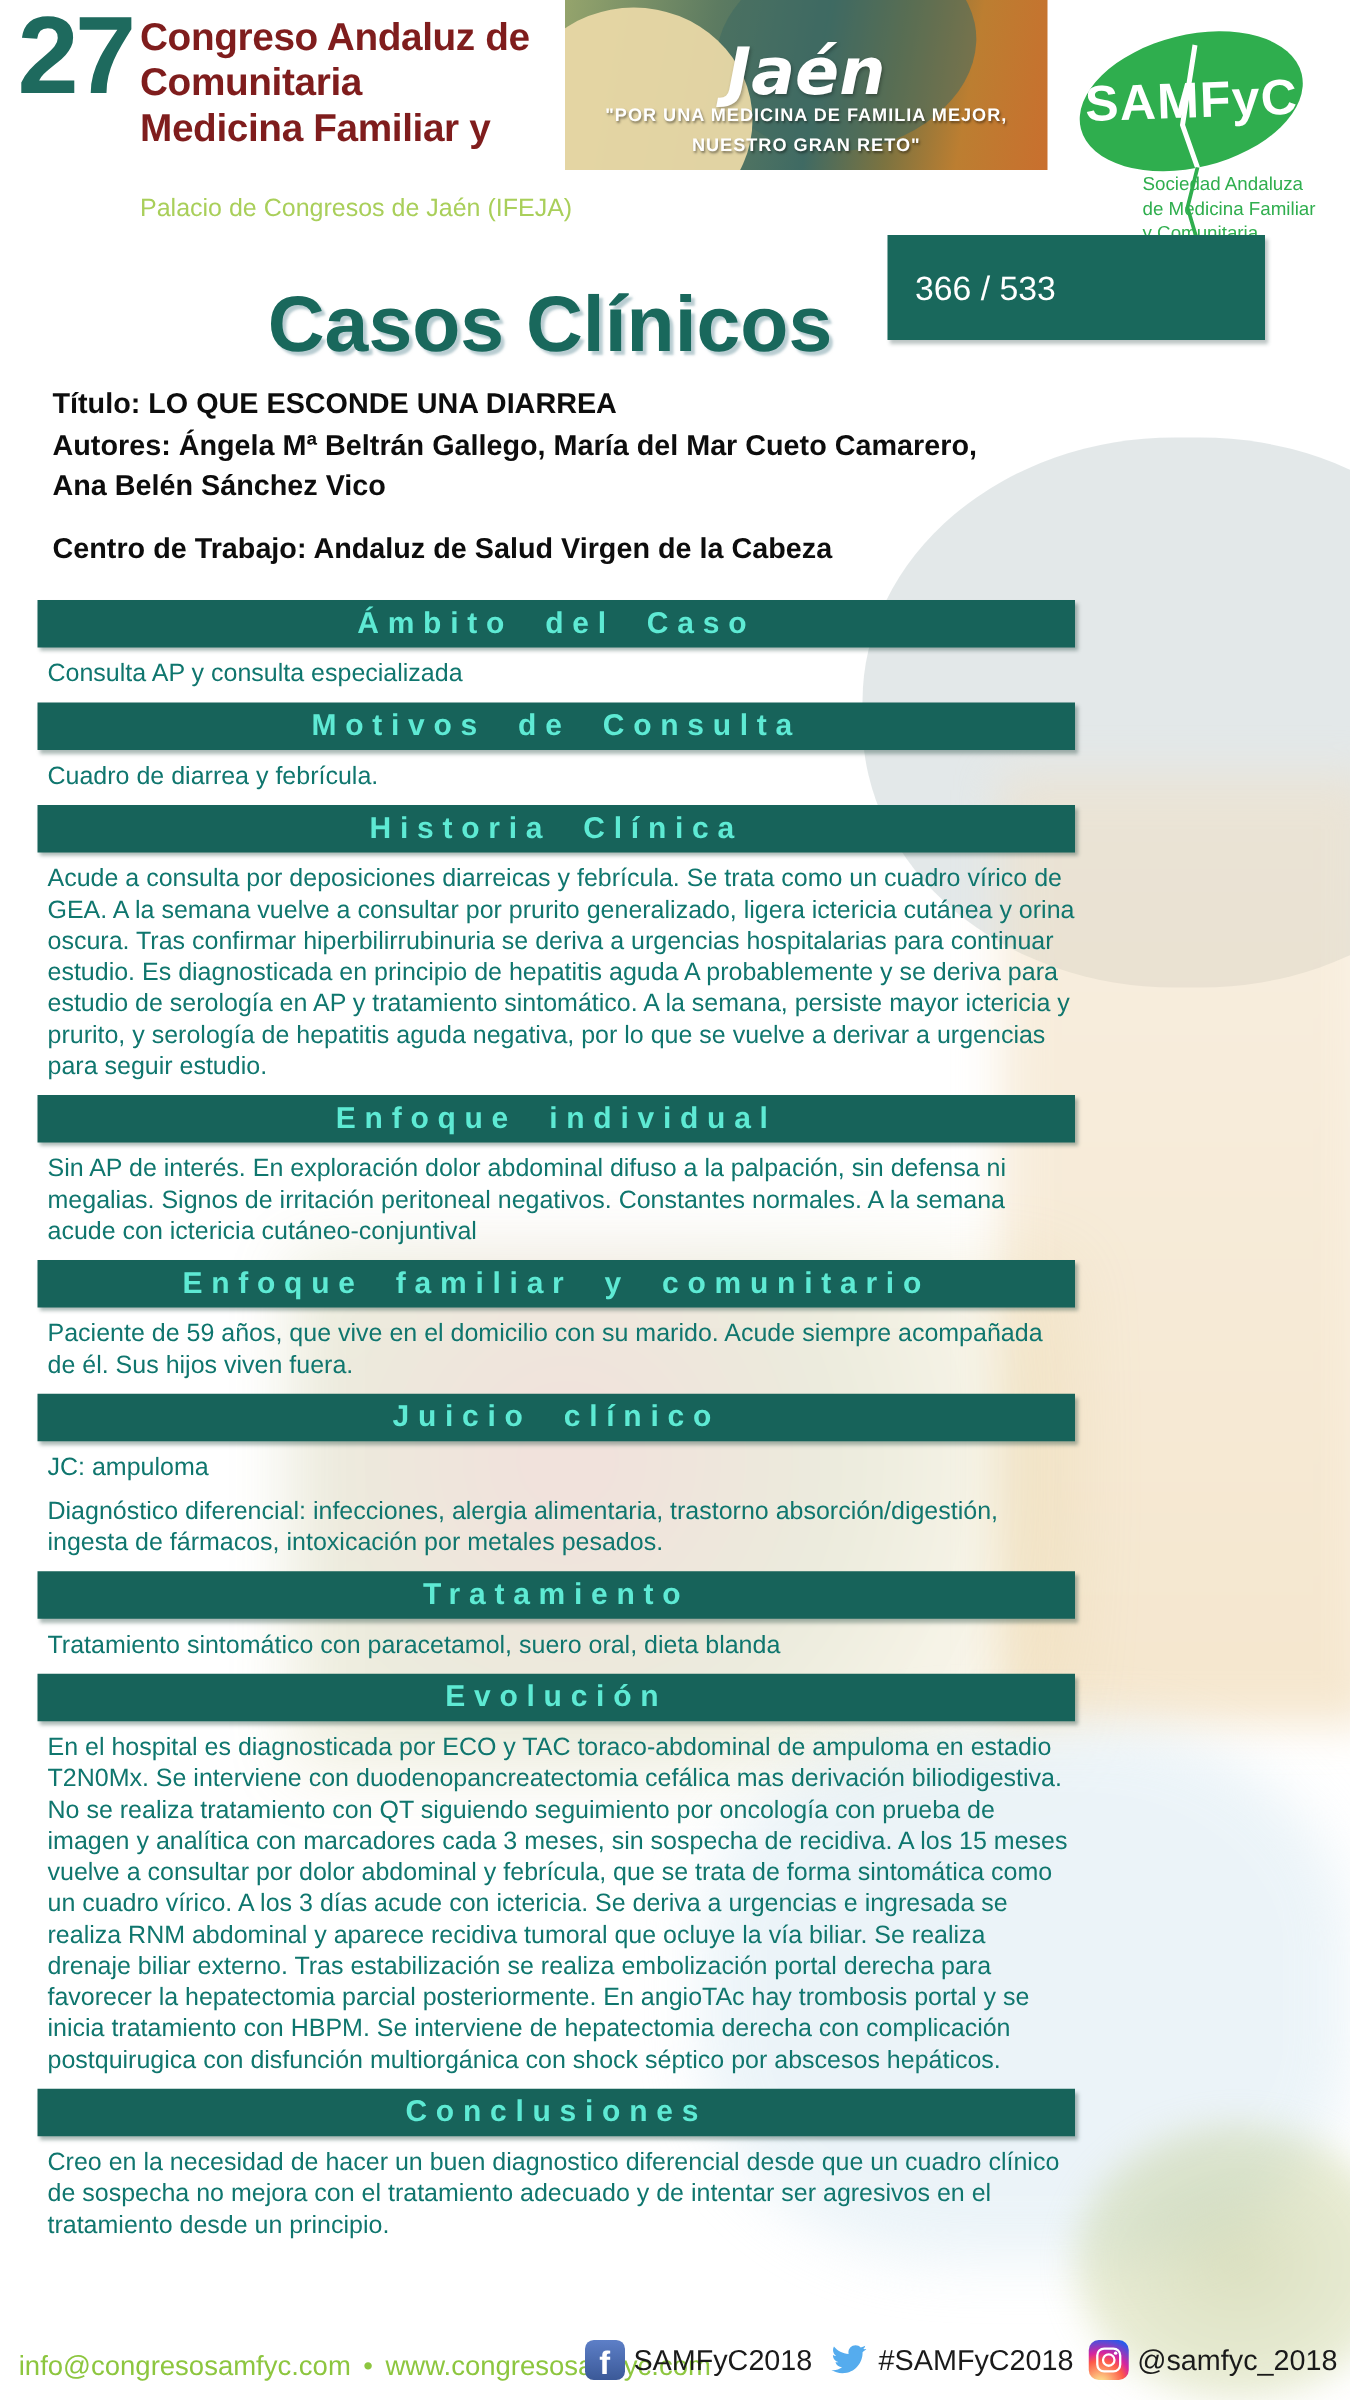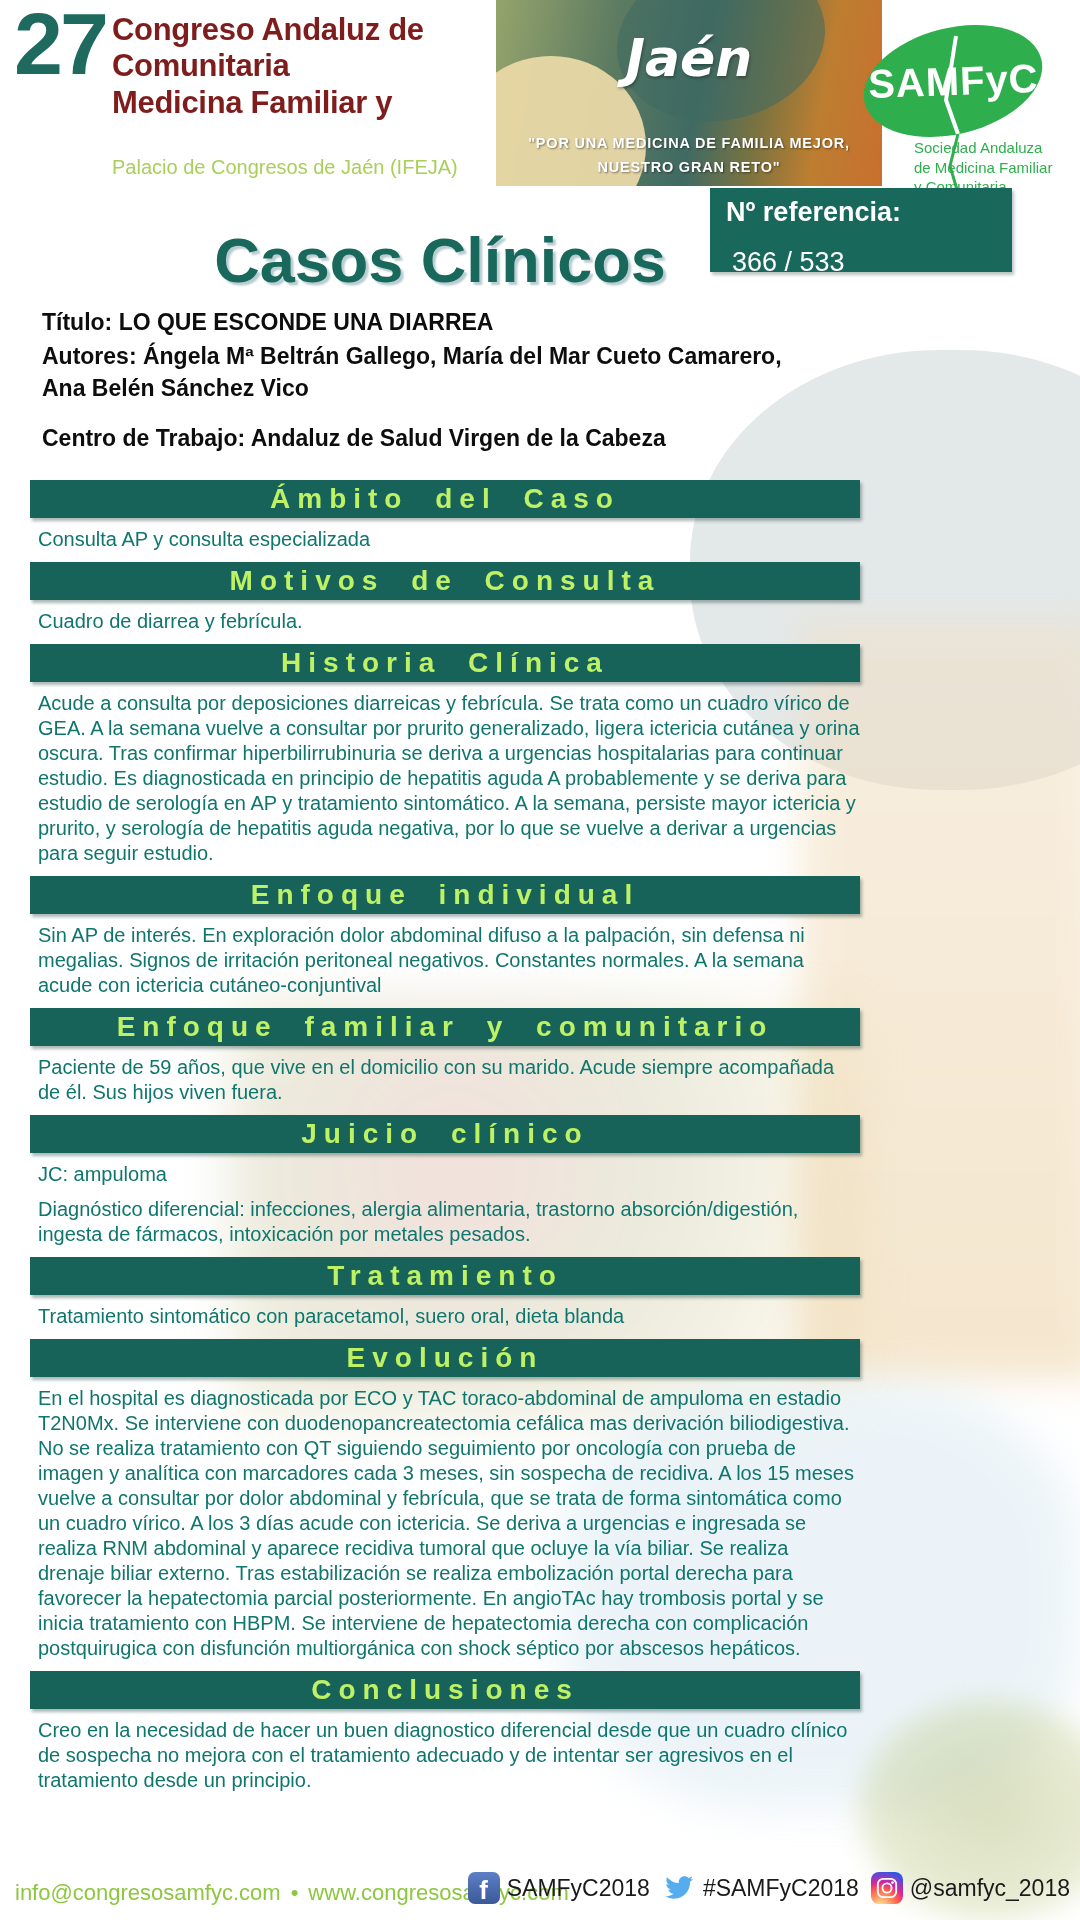--- a/index.html
+++ b/index.html
@@ -14,22 +14,22 @@
   .blob-olive{left:860px;top:1700px;width:260px;height:220px;background:radial-gradient(#9aa84f,#d5dca4);opacity:.35;filter:blur(14px);border-radius:50%;}
 
   
   .h-num{position:absolute;left:14px;top:0px;z-index:2;font-size:88px;font-weight:bold;color:#1e6a5e;line-height:1;letter-spacing:-3px;}
   .h-num sup{font-size:36px;letter-spacing:0;position:relative;top:-38px;left:2px;}
   .h-title{position:absolute;left:112px;top:12px;z-index:2;font-size:31px;font-weight:bold;color:#7f1d1d;line-height:1.17;letter-spacing:-.3px;}
   .h-dates{position:absolute;left:112px;top:122px;z-index:2;font-size:28px;font-weight:bold;color:#8dc63f;}
   .h-venue{position:absolute;left:112px;top:156px;z-index:2;font-size:20px;color:#a9cf5a;}
 
   
-  .collage{position:absolute;left:452px;top:0;width:386px;height:186px;z-index:1;overflow:hidden;
-           background:linear-gradient(100deg,#95a46c 0%,#5d7b61 30%,#3f6a63 52%,#7c7340 68%,#bc7e31 82%,#c96f2e 100%);margin-left:44px;}
+  .collage{position:absolute;left:452px;top:0;width:386px;height:136px;z-index:1;overflow:hidden;
+           background:linear-gradient(100deg,#95a46c 0%,#5d7b61 30%,#3f6a63 52%,#7c7340 68%,#bc7e31 82%,#c96f2e 100%);}
   .collage-cream{position:absolute;left:-40px;bottom:-50px;width:190px;height:180px;background:#e9d8a6;border-radius:50%;opacity:.95;}
   .collage-swoosh{position:absolute;left:120px;top:-40px;width:210px;height:160px;background:rgba(62,106,99,.55);border-radius:50%;transform:rotate(-12deg);}
   .jaen{position:absolute;left:0;right:0;top:28px;text-align:center;color:#fff;z-index:2;
         font-family:"DejaVu Sans",sans-serif;font-style:italic;font-weight:bold;font-size:52px;
         text-shadow:1px 2px 3px rgba(0,0,0,.3);}
   .slogan{position:absolute;left:0;right:0;bottom:6px;text-align:center;color:#fff;z-index:2;
           font-weight:bold;font-size:14.5px;line-height:1.65;letter-spacing:.8px;text-shadow:1px 1px 2px rgba(0,0,0,.45);}
 
   
   .samfyc{position:absolute;left:852px;top:8px;width:225px;height:190px;z-index:2;}
@@ -50,21 +50,21 @@
   
   .meta{position:absolute;left:42px;top:306px;width:770px;z-index:2;font-weight:bold;font-size:23px;color:#0d0d0d;}
   .meta p{margin:0;line-height:32px;}
   .meta .gap1{margin-bottom:2px;}
   .meta .gap2{margin-bottom:18px;}
 
   
   .sections{position:absolute;left:30px;top:480px;width:830px;z-index:2;}
   .sec-bar{height:38px;background:#17635a;display:flex;align-items:center;justify-content:center;
            box-shadow:2px 3px 3px rgba(35,70,64,.38);}
-  .sec-heading{color:#bef264;font-size:28px;font-weight:bold;letter-spacing:7px;word-spacing:12px;white-space:nowrap;}
+  .sec-heading{color:#5eead4;font-size:24px;font-weight:bold;letter-spacing:7px;word-spacing:12px;white-space:nowrap;}
   .sec-body{margin:9px 0 10px 8px;font-size:20px;line-height:25px;color:#0f766e;}
   .sec-body.second{margin-top:0;}
 
   
   .footer-left{position:absolute;left:15px;top:1880px;z-index:2;font-size:22px;color:#8dc63f;}
   .footer-left .dot{margin:0 10px;}
   .footer-right{position:absolute;right:10px;top:1872px;z-index:2;display:flex;align-items:center;gap:12px;
                 font-size:23px;color:#1a1a1a;}
   .social{display:flex;align-items:center;gap:7px;}
   .fb-icon{width:32px;height:32px;border-radius:7px;background:linear-gradient(#5d7fc7,#3b5998);color:#fff;
@@ -111,21 +111,20 @@
     </svg>
     <div class="samfyc-sub">
       <div>Sociedad Andaluza</div>
       <div>de Medicina Familiar</div>
       <div>y Comunitaria</div>
     </div>
   </div>
 
   <div class="doc-title">Casos Clínicos</div>
   <div class="ref-box">
-    <div class="ref-label">Nº referencia:</div>
     <div class="ref-value">366 / 533</div>
   </div>
 
   <div class="meta">
     <p class="gap1"><span>Título:</span> <span>LO QUE ESCONDE UNA DIARREA</span></p>
     <p class="gap2"><span>Autores:</span> <span>Ángela Mª Beltrán Gallego, María del Mar Cueto Camarero, Ana Belén Sánchez Vico</span></p>
     <p><span>Centro de Trabajo:</span> <span>Andaluz de Salud Virgen de la Cabeza</span></p>
   </div>
 
   <div class="sections">

